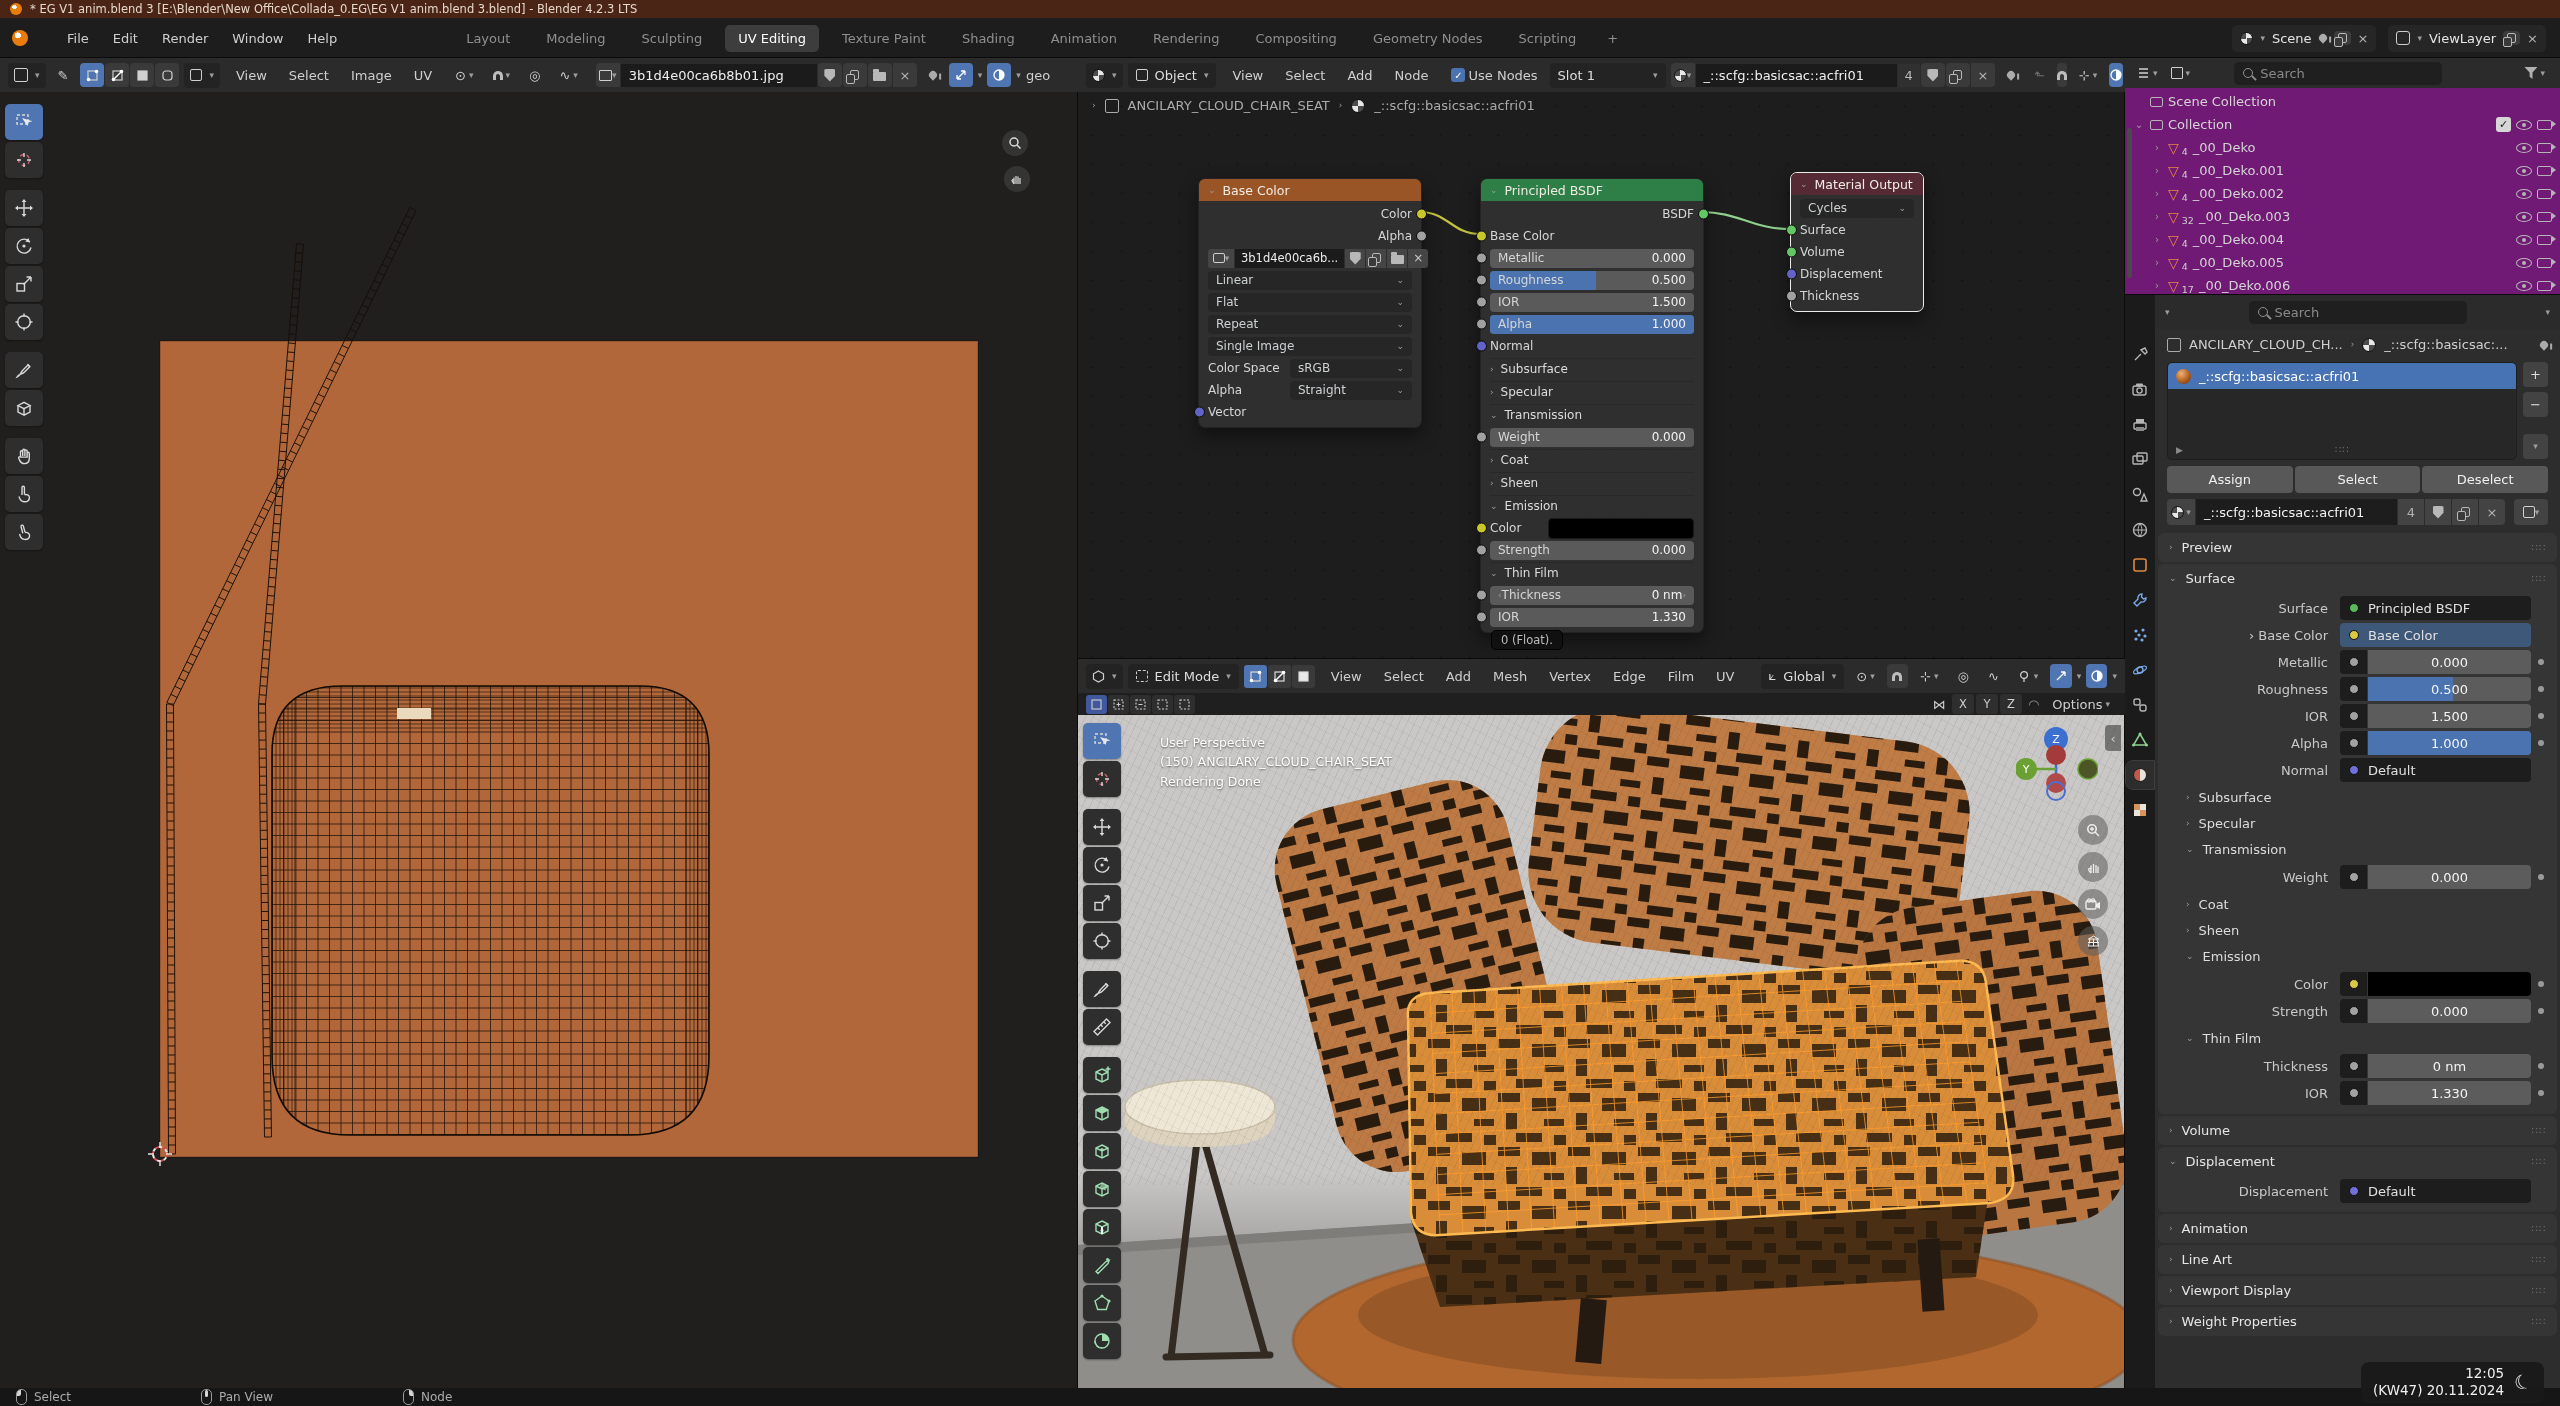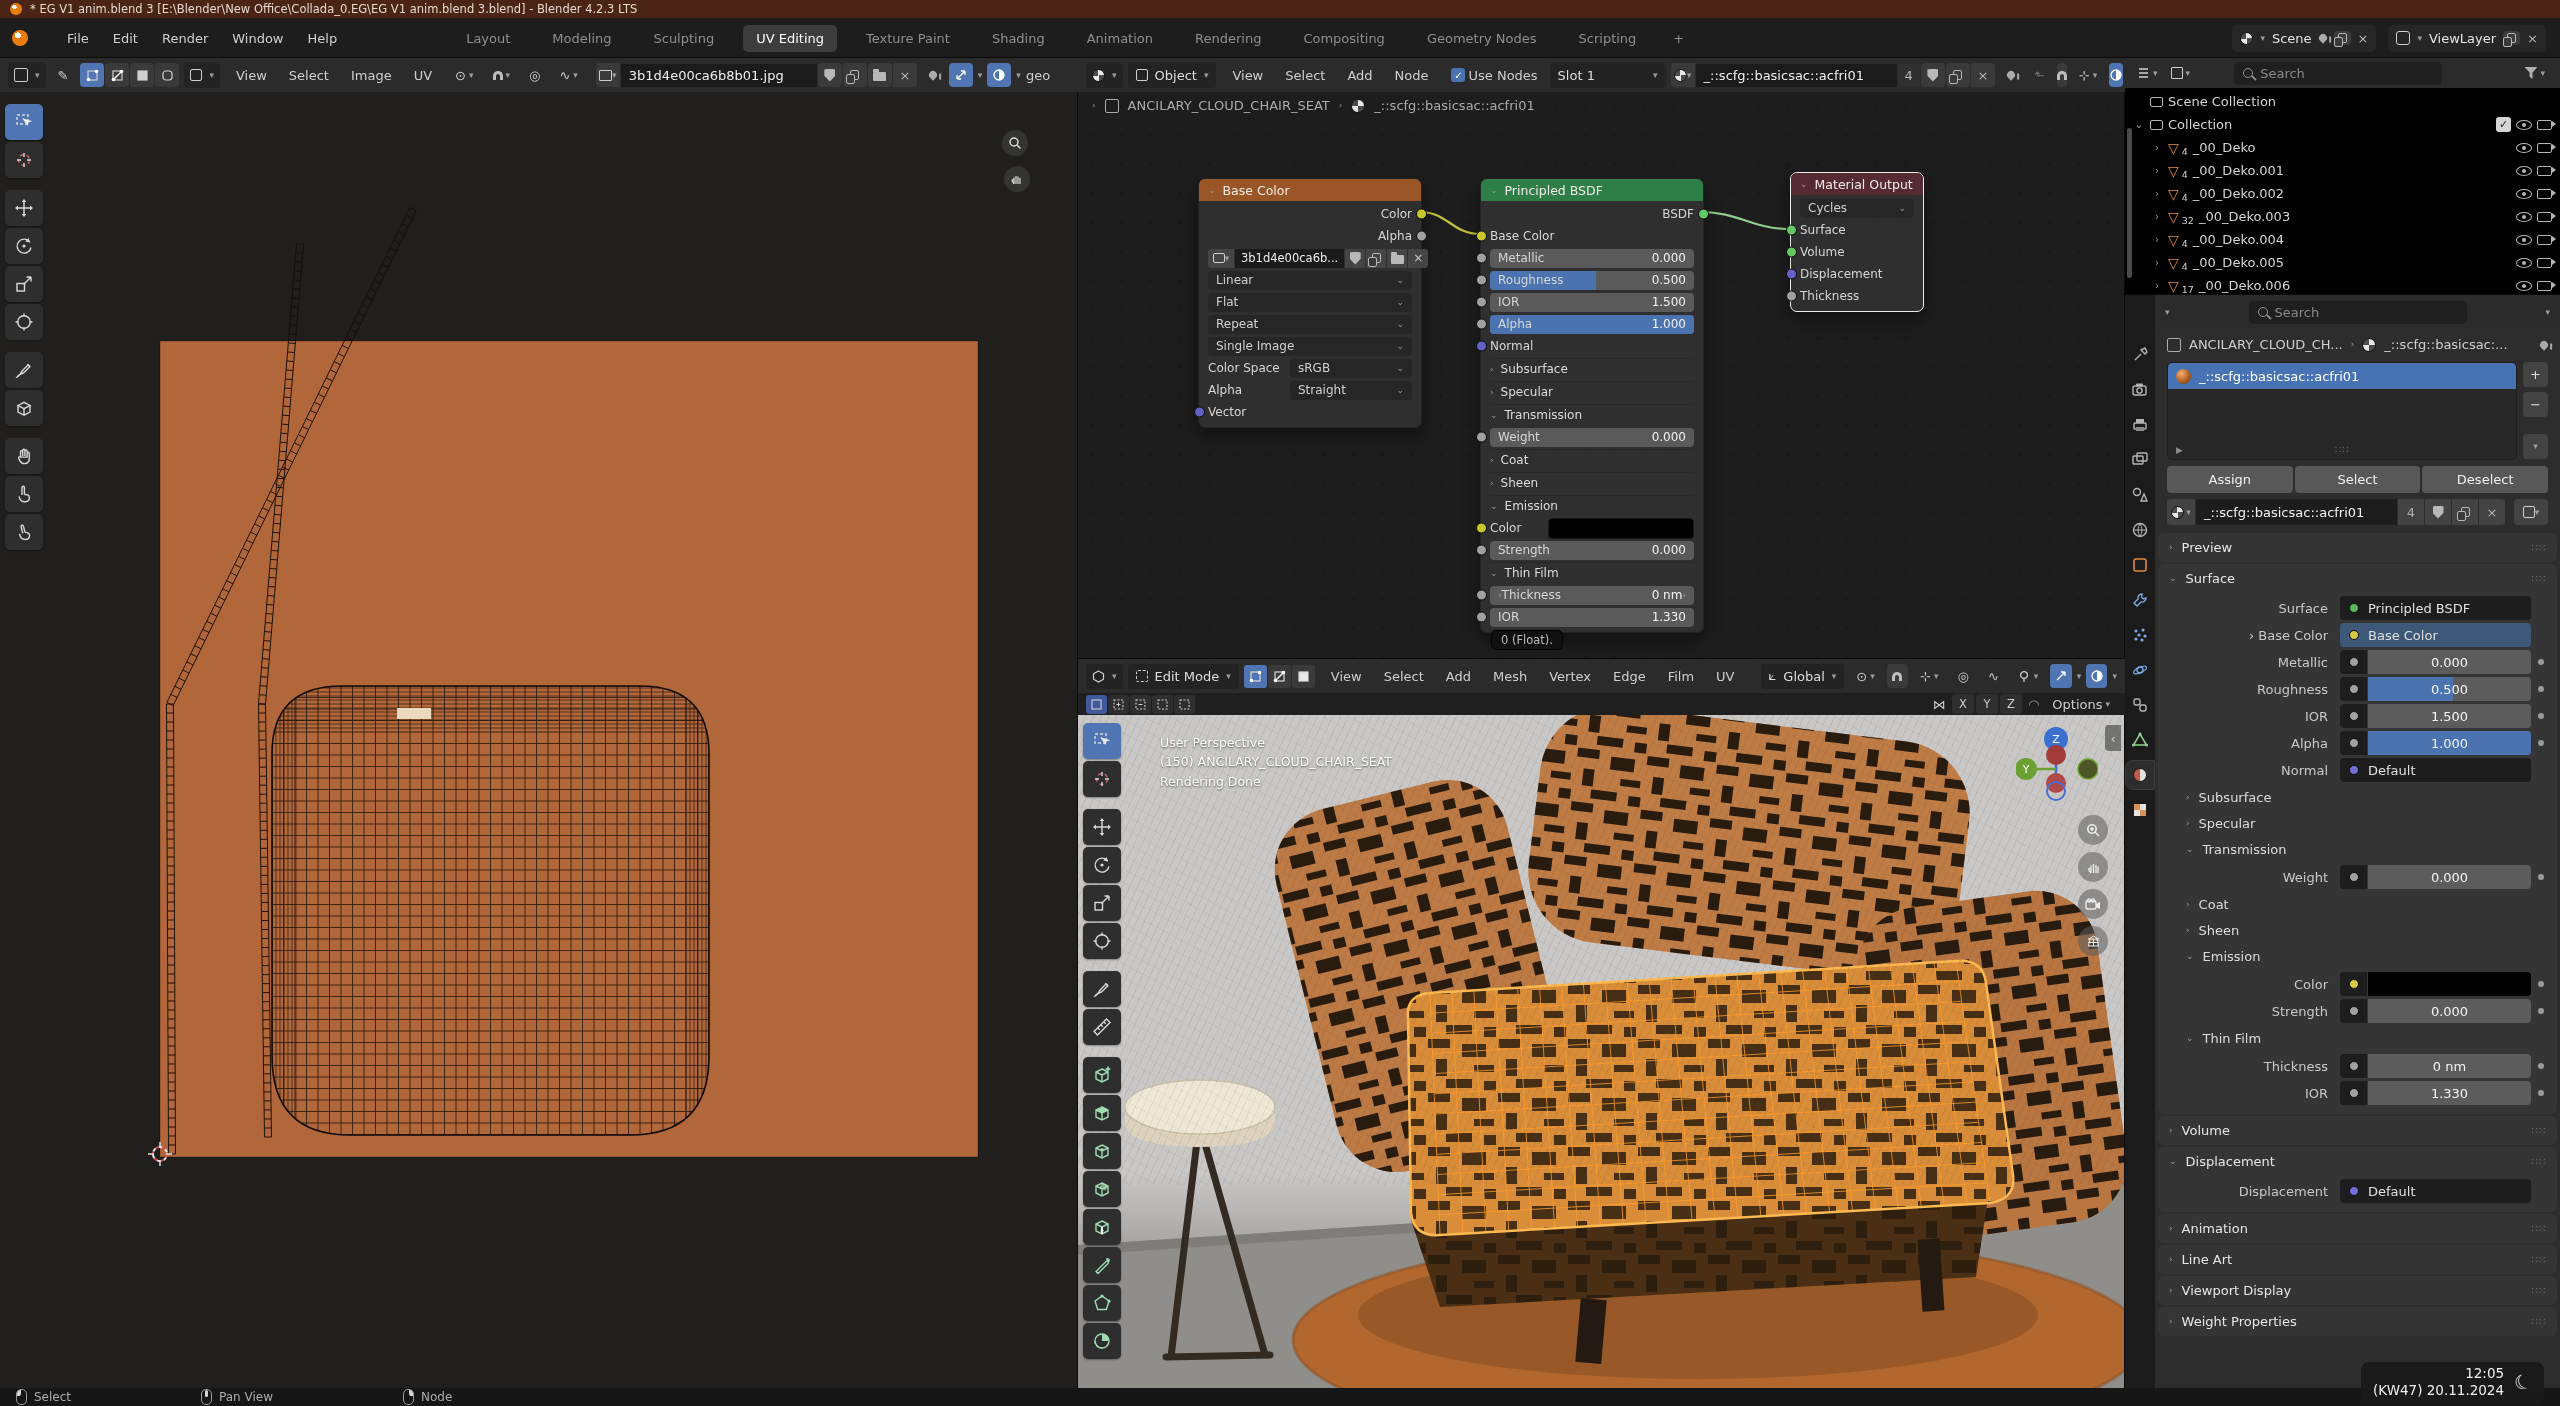--- a/index.html
+++ b/index.html
@@ -3,21 +3,21 @@
 <meta charset="utf-8">
 <style>
   html,body{margin:0;padding:0;background:#050505}
   #app{position:relative;width:2560px;height:1406px;background:#141414;overflow:hidden;
        font-family:"DejaVu Sans","Liberation Sans",sans-serif;font-size:13px;color:#d0d0d0}
   .titlebar{position:absolute;top:0;left:0;right:0;height:18px;background:#4a2516;display:flex;align-items:center;gap:8px;padding:0 10px;font-size:11.5px;color:#e6d8cb;box-sizing:border-box}
   .logo{width:12px;height:12px;border-radius:50%;background:radial-gradient(circle at 36% 34%,#fff 0 20%,#e87d0d 21% 100%);flex:0 0 auto}
   .topbar{position:absolute;top:18px;left:0;right:0;height:40px;background:#1d1d1d;display:flex;align-items:center;box-sizing:border-box}
   .menus{display:flex;align-items:center;margin-left:28px;gap:2px}
   .mi{padding:5px 11px;border-radius:4px;color:#cfcfcf;cursor:default}
-  .tabs{display:flex;align-items:center;margin-left:105px;gap:16px;height:100%}
+  .tabs{display:flex;align-items:center;margin-left:105px;gap:10px;height:100%}
   .tab{padding:6px 13px;color:#8f8f8f;border-radius:5px;font-size:13px}
   .tab.active{background:#3d3d3d;color:#fdfdfd}
   .tab.add{color:#8f8f8f;padding:6px 8px}
   .topbar-right{margin-left:auto;display:flex;gap:12px;margin-right:14px;align-items:center}
   .idfield{display:flex;align-items:center;background:#262626;border-radius:5px;height:27px;padding:0 8px;gap:7px;font-size:13px;color:#e4e4e4}
   .idfield .seg{display:flex;align-items:center;gap:4px;background:#3c3c3c;border-radius:4px;padding:2px 4px}
   .chev{font-size:9px;color:#9d9d9d;line-height:1}
 
   .editor{position:absolute;background:#1e1e1e;outline:1px solid #0b0b0b;box-sizing:border-box}
   .ehdr{height:34px;background:#2b2b2b;display:flex;align-items:center;gap:5px;padding:0 8px;white-space:nowrap;overflow:hidden;position:relative;z-index:5}
@@ -98,21 +98,21 @@
      background-image:repeating-linear-gradient(115deg,rgba(30,30,30,.14) 0 1px,transparent 1px 7px),repeating-linear-gradient(28deg,rgba(30,30,30,.09) 0 1px,transparent 1px 12px)}
   .vp-overlay{position:absolute;left:82px;top:18px;z-index:7;color:#fff;font-size:12.5px;line-height:1.55;text-shadow:0 1px 2px rgba(0,0,0,.55)}
   .axisbtn{width:22px;height:20px;border-radius:3px;background:#2e2e2e;color:#cecece;display:flex;align-items:center;justify-content:center;font-size:11.5px}
   .modebtn{width:23px;height:23px;border-radius:3px;background:#3a3a3a;display:flex;align-items:center;justify-content:center}
   .modebtn.on{background:#4f76b3}
   .selmode{width:21px;height:19px;border-radius:3px;background:#2e2e2e;display:flex;align-items:center;justify-content:center}
   .selmode.on{background:#41589c}
   .vbtn{position:absolute;width:30px;height:30px;border-radius:50%;background:rgba(92,92,92,.55);display:flex;align-items:center;justify-content:center;z-index:8;color:#e8e8e8}
 
   
-  #outliner-rows{position:absolute;left:0;top:30px;right:0;bottom:0;background:#000000;overflow:hidden;padding-top:2px}
+  #outliner-rows{position:absolute;left:0;top:30px;right:0;bottom:0;background:#701a75;overflow:hidden;padding-top:2px}
   .orow{display:flex;align-items:center;height:23px;padding:0 8px;gap:5px;font-size:13px;color:#d4d4d4}
   .orow .caret{width:12px;color:#9b9b9b;font-size:10px;text-align:center}
   .orow .spacer{flex:1}
   .ocount{font-size:9.5px;color:#cfcfcf;margin-left:-2px;margin-top:7px}
   .scrollb{position:absolute;left:2px;top:40px;width:5px;height:150px;background:#4a4a4a;border-radius:3px}
 
   
   #props-tabs{position:absolute;left:0;top:0;width:30px;bottom:0;background:#1b1b1b;display:flex;flex-direction:column;align-items:center;padding-top:46px;gap:7px;box-sizing:border-box}
   .ptab{width:28px;height:28px;display:flex;align-items:center;justify-content:center;border-radius:7px 0 0 7px}
   .ptab.active{background:#2d2d2d;outline:1px solid #3d3d3d}

